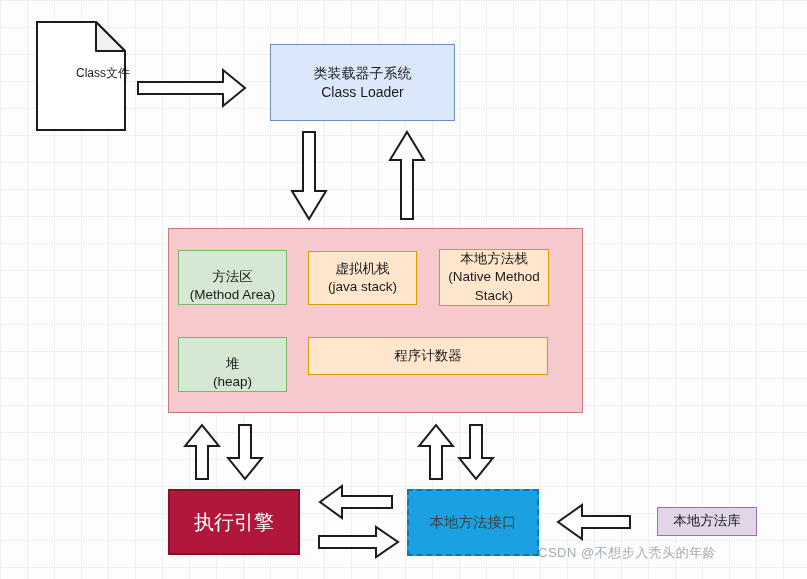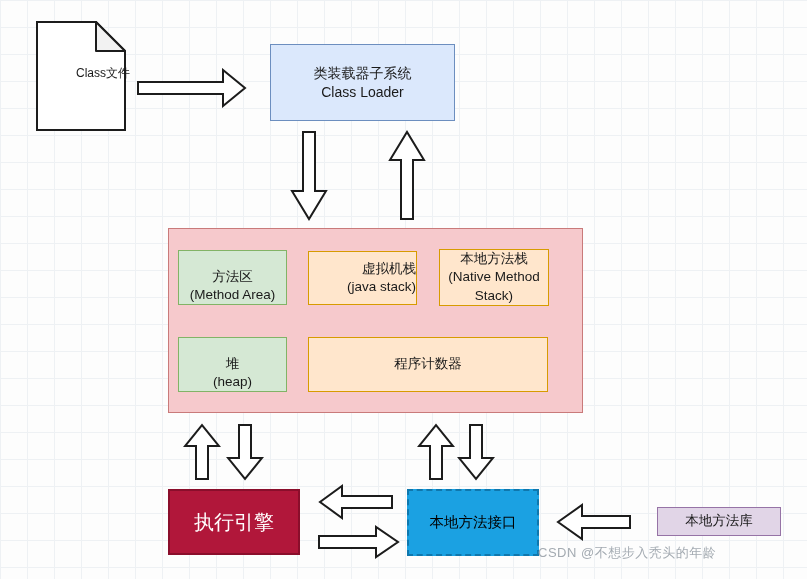--- a/index.html
+++ b/index.html
@@ -36,37 +36,37 @@
   }
   
   .runtime-area{
     left:168px;top:228px;width:415px;height:185px;
     background:#f6c9cc;border:1.5px solid #c97a7a;
     position:absolute;box-sizing:border-box;
   }
   .green-box{background:#d5e8d4;border:1.5px solid #82b366;justify-content:flex-end;}
   .orange-box{background:#ffe6cc;border:1.5px solid #d79b00;}
   .method-area{left:178px;top:250px;width:109px;height:55px;}
-  .java-stack{left:308px;top:251px;width:109px;height:54px;align-items:flex-end;}
+  .java-stack{left:308px;top:251px;width:109px;height:54px;}
   .native-method-stack{left:439px;top:249px;width:110px;height:57px;padding:10px 6px;}
   .heap{left:178px;top:337px;width:109px;height:55px;}
-  .program-counter{left:308px;top:337px;width:240px;height:55px;}
+  .program-counter{left:308px;top:337px;width:240px;height:38px;}
   
   .execution-engine{
     left:168px;top:489px;width:132px;height:66px;
     background:#b1173a;border:2px solid #8a0e2b;
     color:#ffffff;font-size:20px;
   }
   .native-method-interface{
     left:407px;top:489px;width:132px;height:67px;
     background:#1ba1e2;border:2px dashed #0f77ad;
-    color:#000000;font-size:14.5px;
+    color:#404040;font-size:14.5px;
   }
   .native-method-library{
-    left:657px;top:507px;width:124px;height:29px;
+    left:657px;top:507px;width:100px;height:29px;
     background:#e1d5e7;border:1.5px solid #9673a6;
     font-size:13.5px;
   }
   
   .class-file{
     position:absolute;left:36px;top:21px;width:90px;height:110px;
   }
   .class-file .label{
     position:absolute;left:0;top:44px;width:100%;
     text-align:left;font-size:12px;padding-left:40px;

